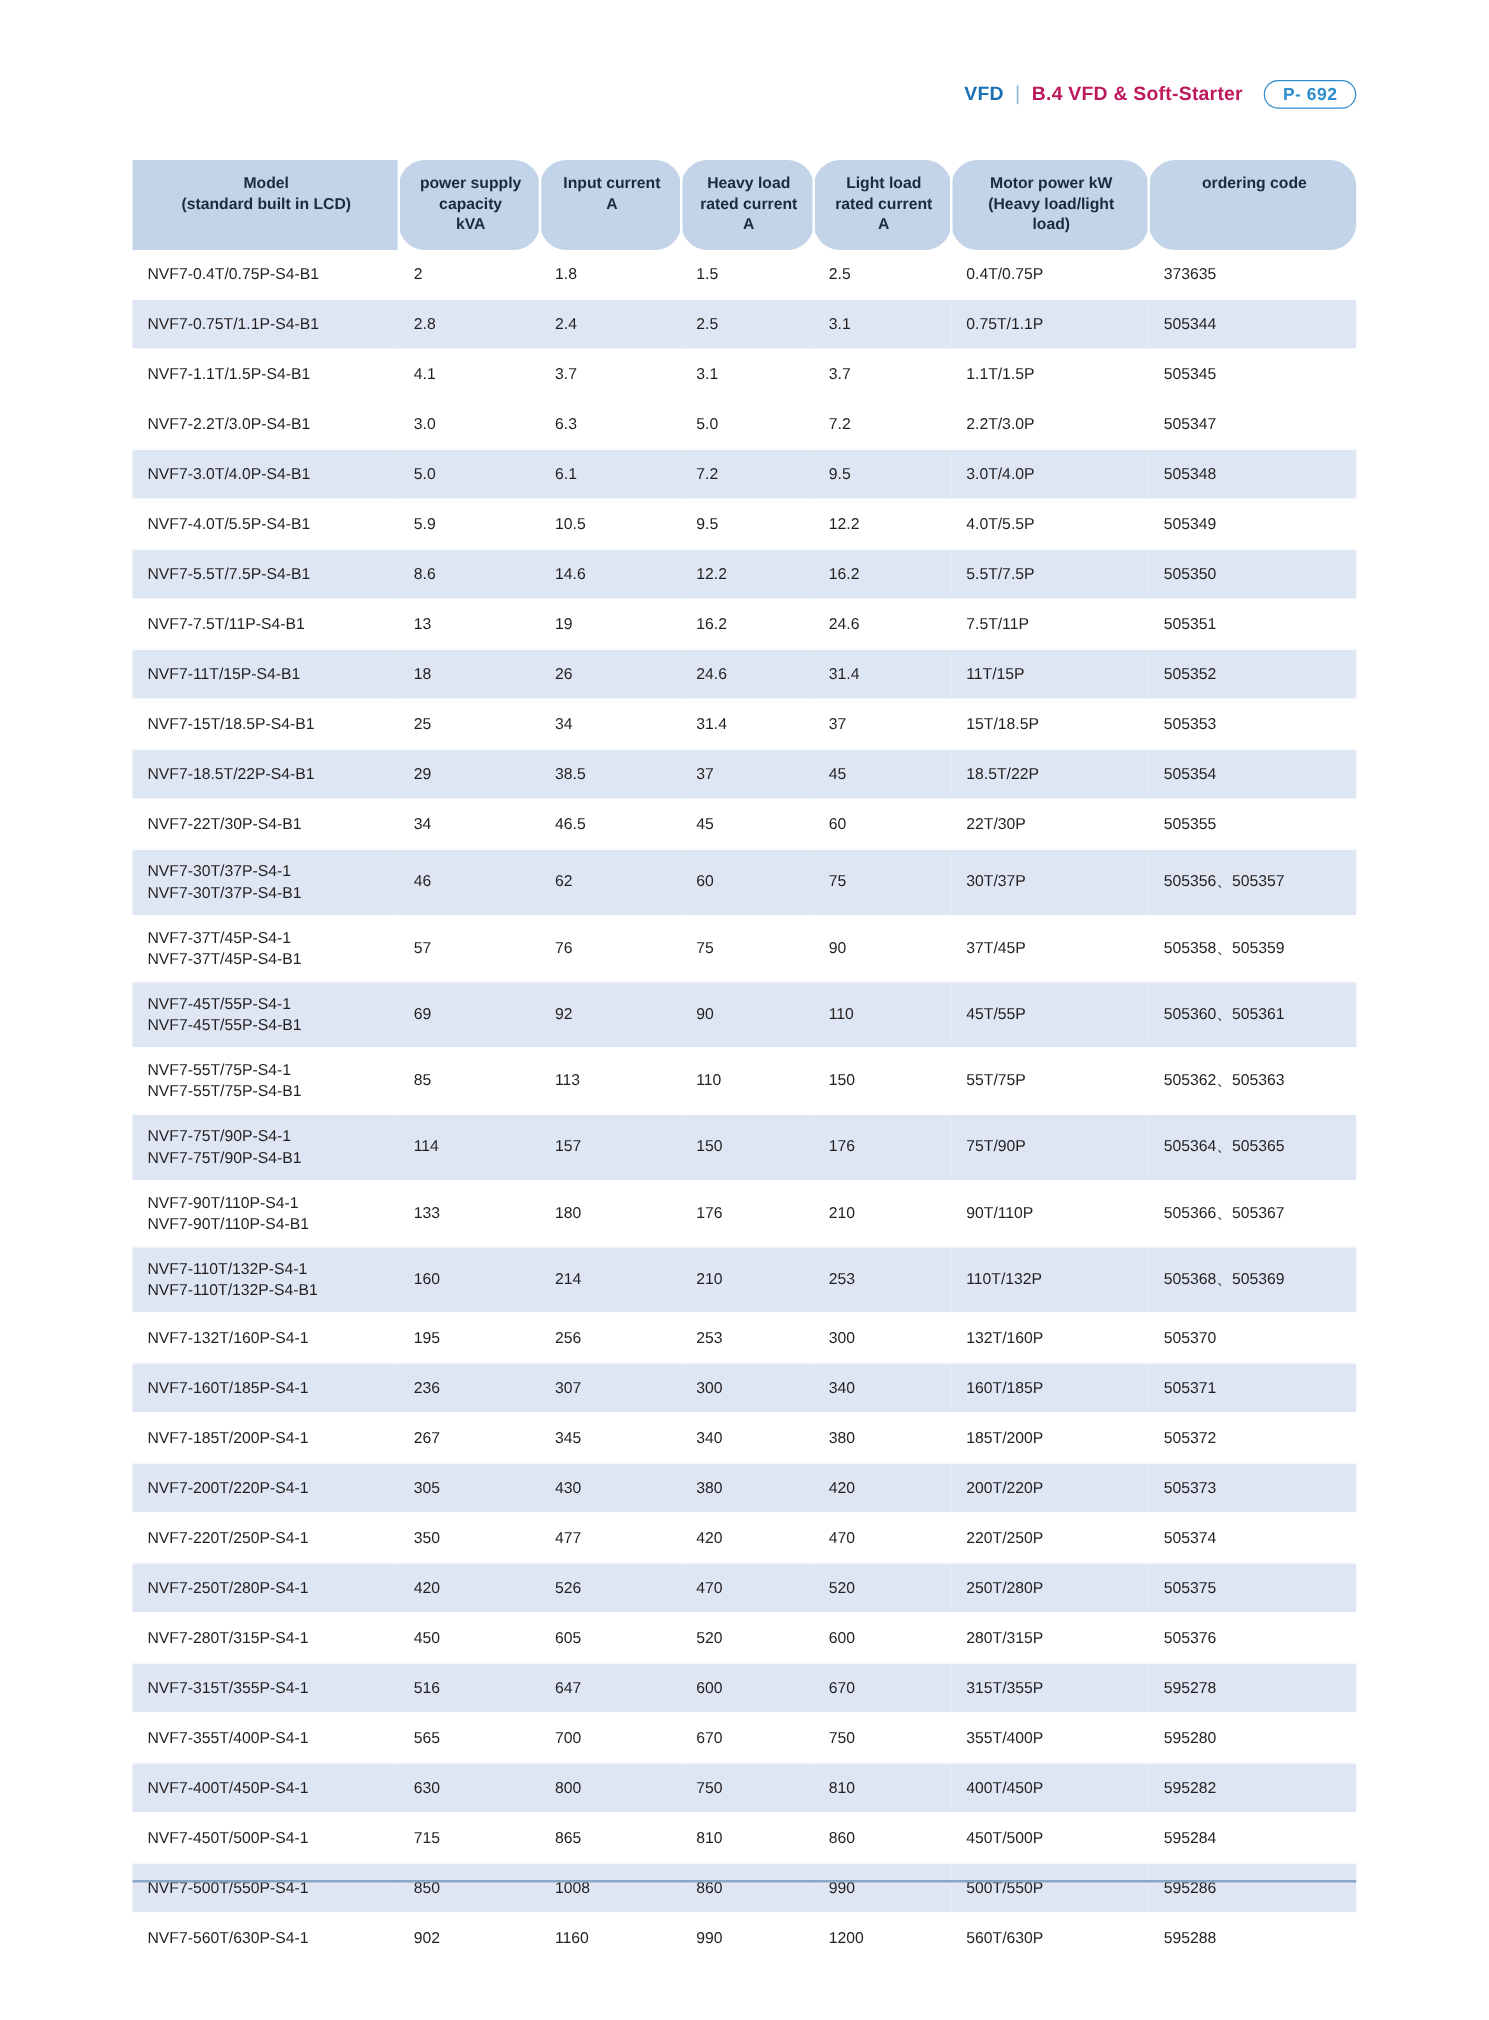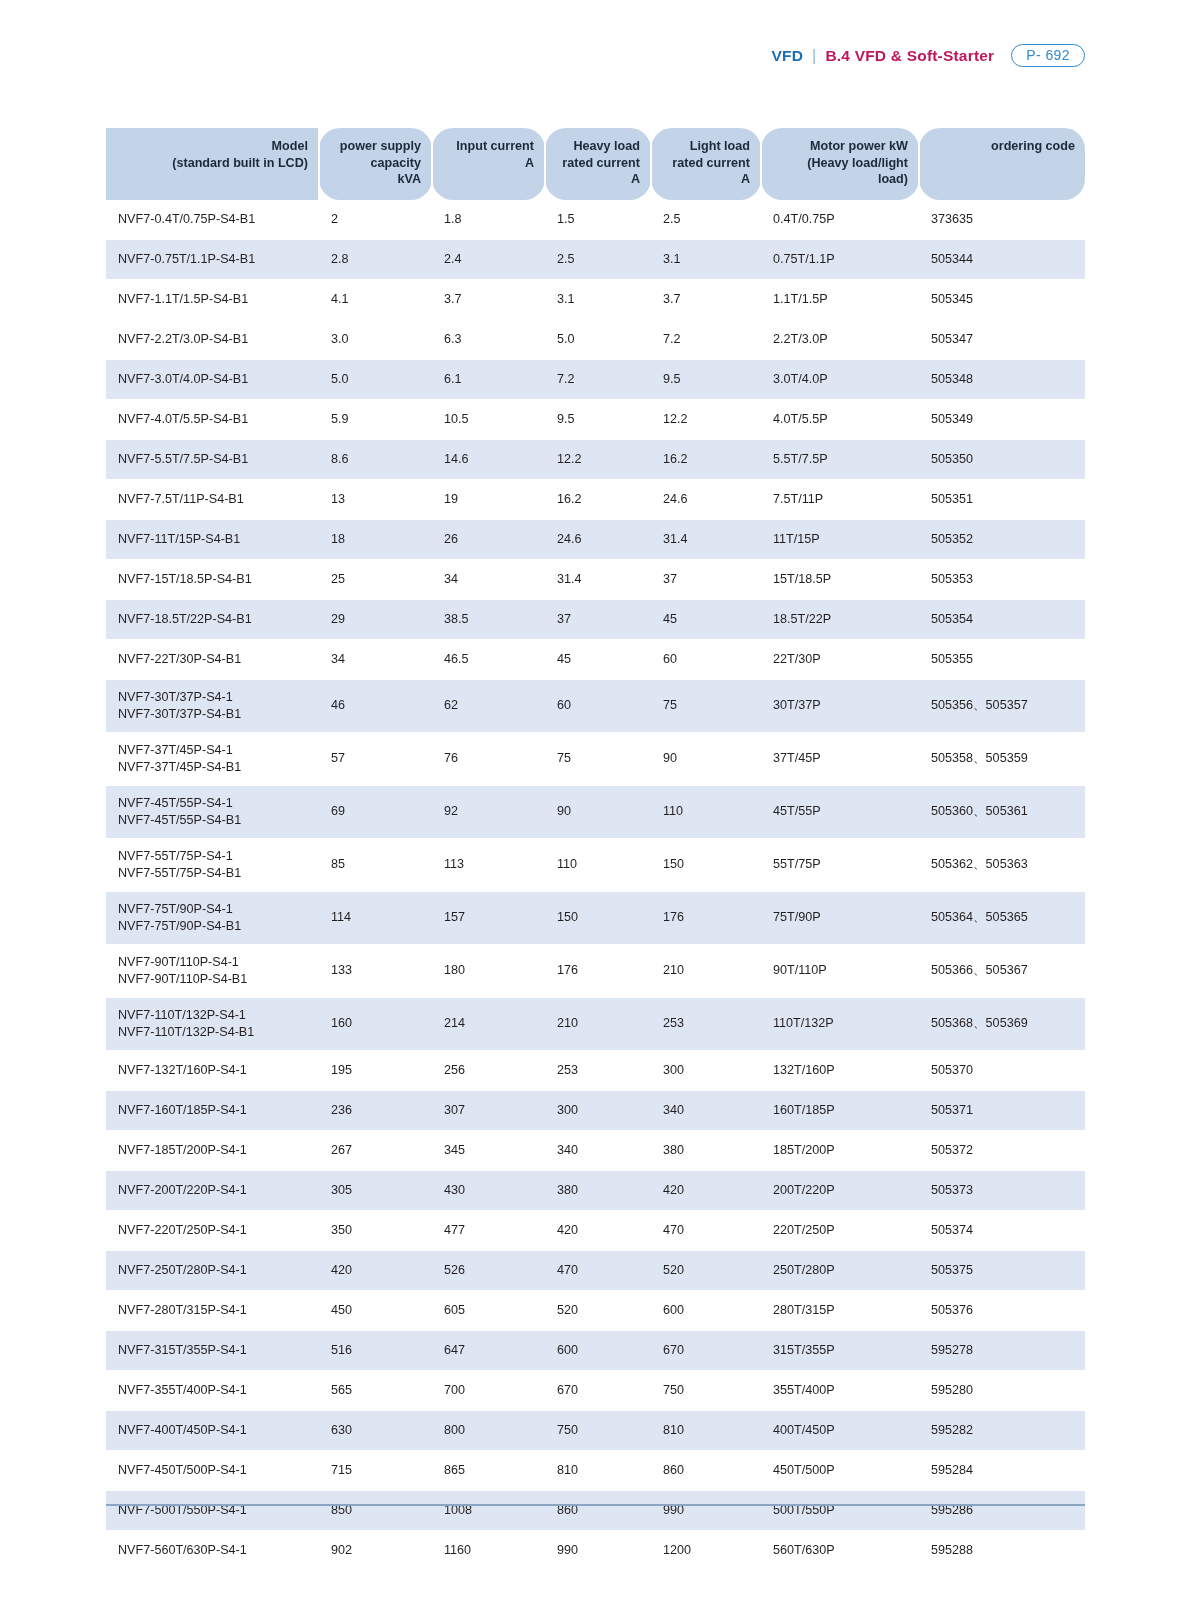--- a/index.html
+++ b/index.html
@@ -12,21 +12,21 @@
     height: 1616px;
     font-family: "Liberation Sans", sans-serif;
     color: #231f20;
     position: relative;
     overflow: hidden;
   }
 
   
   .page-header {
     position: absolute;
-    top: 44px;
+    top: 64px;
     right: 106px;
     display: flex;
     align-items: center;
     gap: 9px;
     font-size: 15.5px;
     font-weight: bold;
     letter-spacing: .2px;
   }
   .hdr-vfd {
     color: #1a6fb5;
@@ -41,21 +41,21 @@
     color: #be185d;
     font-weight: bold;
   }
   .hdr-page {
     margin-left: 8px;
     border: 1.4px solid #2f8ccd;
     color: #2f8ccd;
     border-radius: 14px;
     padding: 3px 14px 4px 14px;
     font-size: 14px;
-    font-weight: normal;
+    font-weight: bold;
     letter-spacing: .4px;
     line-height: 1;
   }
 
   
   .table-wrap {
     position: absolute;
     left: 106px;
     top: 128px;
     width: 979px;
@@ -71,21 +71,21 @@
   table.spec col.c3 { width: 106px; }
   table.spec col.c4 { width: 110px; }
   table.spec col.c5 { width: 158px; }
   table.spec col.c6 { width: 166px; }
 
   table.spec thead th {
     background: #c3d3e8;
     color: #1b2b3a;
     font-size: 12.6px;
     font-weight: bold;
-    text-align: right;
+    text-align: center;
     vertical-align: top;
     padding: 10px 10px 12px 12px;
     line-height: 1.32;
     border: none;
     height: 48px;
   }
   table.spec thead th + th {
     border-left: 2px solid #ffffff;
     border-radius: 21px;
   }

